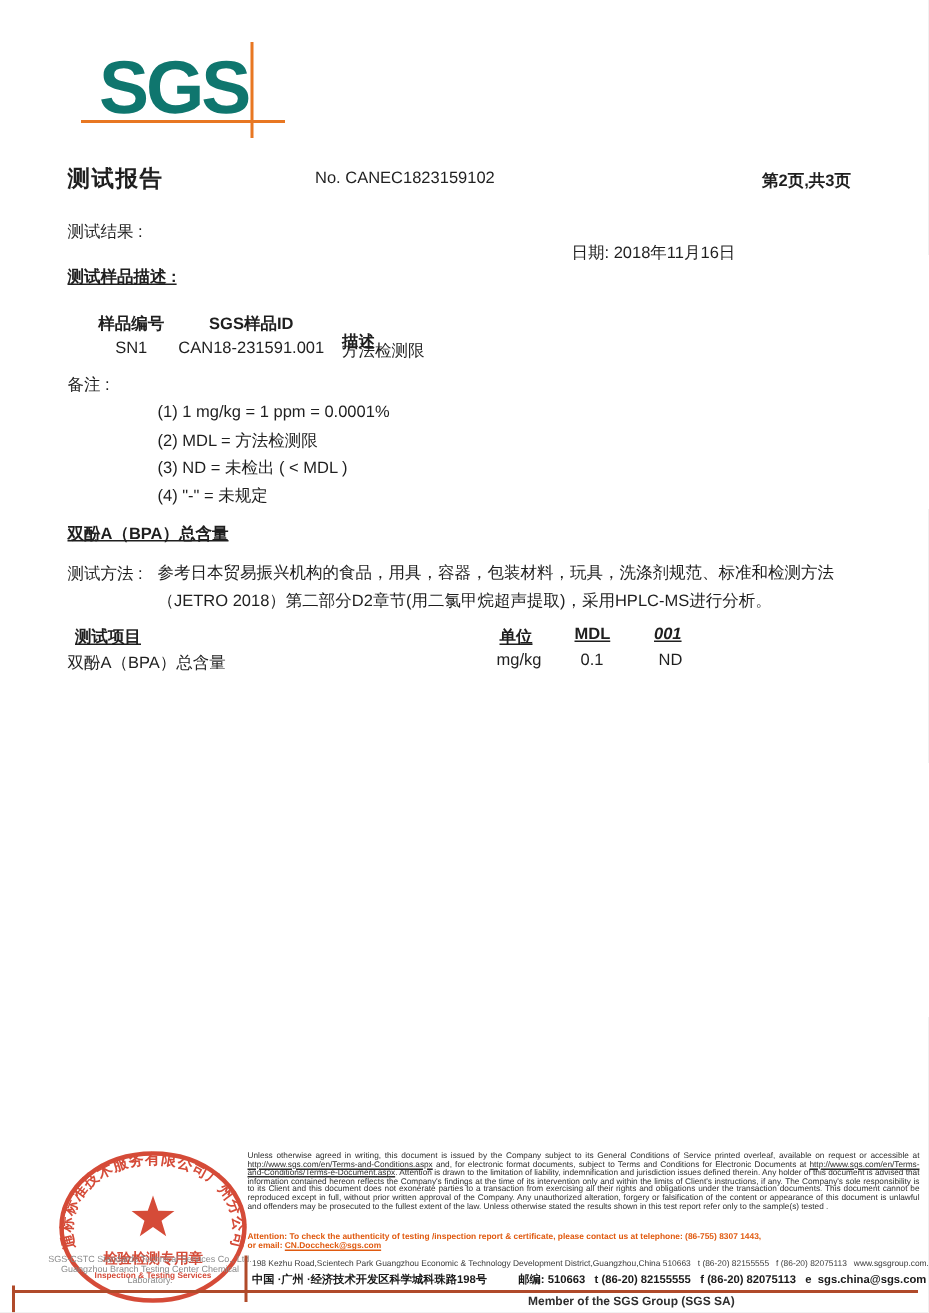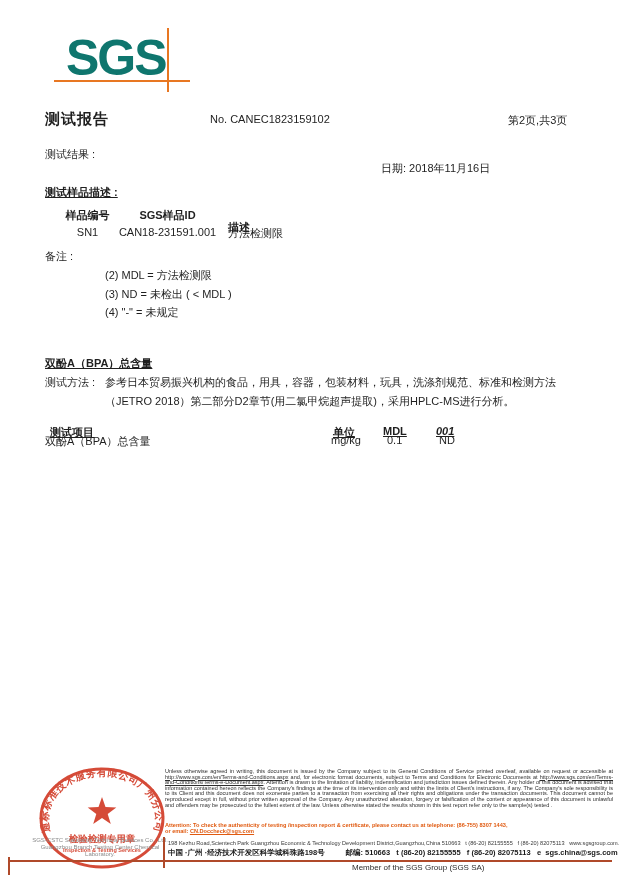--- a/index.html
+++ b/index.html
@@ -4,71 +4,72 @@
 <style>
   * { margin:0; padding:0; box-sizing:border-box; }
   html,body { background:#e8e8e8; }
   .page {
     position:relative; width:619px; height:875px; background:#ffffff;
     font-family:"Liberation Sans", sans-serif; color:#1f1f1f; overflow:hidden;
     margin:0 auto;
   }
   .abs { position:absolute; }
   .b { font-weight:bold; }
-  .u { text-decoration:underline;margin-top:8px; }
+  .u { text-decoration:underline; }
   .i { font-style:italic; }
   .body-txt { font-size:11px; }
   .logo-text {
     font-size:50px; font-weight:bold; color:#0f766e; letter-spacing:-2px;
     line-height:44px; font-family:"Liberation Sans", sans-serif;
   }
   .accent-vline { width:2px; background:#e87722; }
   .accent-hline { height:2px; background:#e87722; }
   .title { font-size:15px; font-weight:bold; letter-spacing:1px; }
   .cell-c { text-align:center; }
   .remarks div { line-height:18.5px; }
   .method-text { width:482px; line-height:19px; }
   .disclaimer {
     width:448px; font-size:5.5px; line-height:5.6px; text-align:justify; color:#2e2e2e;
   }
   .attention { width:448px; font-size:5.6px; line-height:6.2px; font-weight:bold; color:#e05a10; }
   .addr1 { font-size:5.6px; color:#3a3a3a; white-space:pre; }
   .addr2 { font-size:7.5px; color:#1a1a1a; font-weight:bold; white-space:pre; }
   .company-lines { width:140px; text-align:center; font-size:6px; line-height:7px; color:#8a8a8a; }
-  .member { font-size:8px; color:#2e2e2e; }
+  .member { font-size:8px; color:#2e2e2e;font-weight:bold; }
   .footer-vline { width:2px; background:#b04a2a; }
   .footer-hline { height:2px; background:#b04a2a; }
   .seal { opacity:0.92; }
 </style>
 </head>
 <body>
 
 <div class="page">
 
   <div class="abs logo-text" style="left:66px; top:36px;">SGS</div>
   <div class="abs accent-vline" style="left:167px; top:28px; height:64px;"></div>
   <div class="abs accent-hline" style="left:54px; top:80px; width:136px;"></div>
 
   <div class="abs title" style="left:45px; top:110px;">测试报告</div>
   <div class="abs body-txt" style="left:210px; top:113px;">No. CANEC1823159102</div>
   <div class="abs body-txt" style="left:381px; top:113px;margin-top:48px;">日期: 2018年11月16日</div>
-  <div class="abs body-txt" style="left:508px; top:113px;">第2页,共3页</div>
+  <div class="abs body-txt" style="left:508px; top:113px;font-weight:bold;">第2页,共3页</div>
 
   <div class="abs body-txt" style="left:45px; top:147px;">测试结果 :</div>
   <div class="abs body-txt b u" style="left:45px; top:177px;">测试样品描述 :</div>
 
   <div class="abs body-txt b cell-c" style="left:45px; top:208px; width:85px;">样品编号</div>
   <div class="abs body-txt b cell-c" style="left:110px; top:208px; width:115px;">SGS样品ID</div>
   <div class="abs body-txt b" style="left:228px; top:220px;">描述</div>
   <div class="abs body-txt cell-c" style="left:45px; top:226px; width:85px;">SN1</div>
   <div class="abs body-txt cell-c" style="left:110px; top:226px; width:115px;">CAN18-231591.001</div>
   <div class="abs body-txt" style="left:228px; top:226px;">方法检测限</div>
 
   <div class="abs body-txt" style="left:45px; top:249px;">备注 :</div>
   <div class="abs body-txt remarks" style="left:105px; top:266px;">
+    <div>(1) 1 mg/kg = 1 ppm = 0.0001%</div>
     <div>(2) MDL = 方法检测限</div>
     <div>(3) ND = 未检出 ( &lt; MDL )</div>
     <div>(4) "-" = 未规定</div>
   </div>
 
   <div class="abs body-txt b u" style="left:45px; top:348px;">双酚A（BPA）总含量</div>
   <div class="abs body-txt" style="left:45px; top:375px;">测试方法 :</div>
   <div class="abs body-txt method-text" style="left:105px; top:373px;">参考日本贸易振兴机构的食品，用具，容器，包装材料，玩具，洗涤剂规范、标准和检测方法（JETRO 2018）第二部分D2章节(用二氯甲烷超声提取)，采用HPLC-MS进行分析。</div>
 
   <div class="abs body-txt b u" style="left:50px; top:417px;">测试项目</div>

